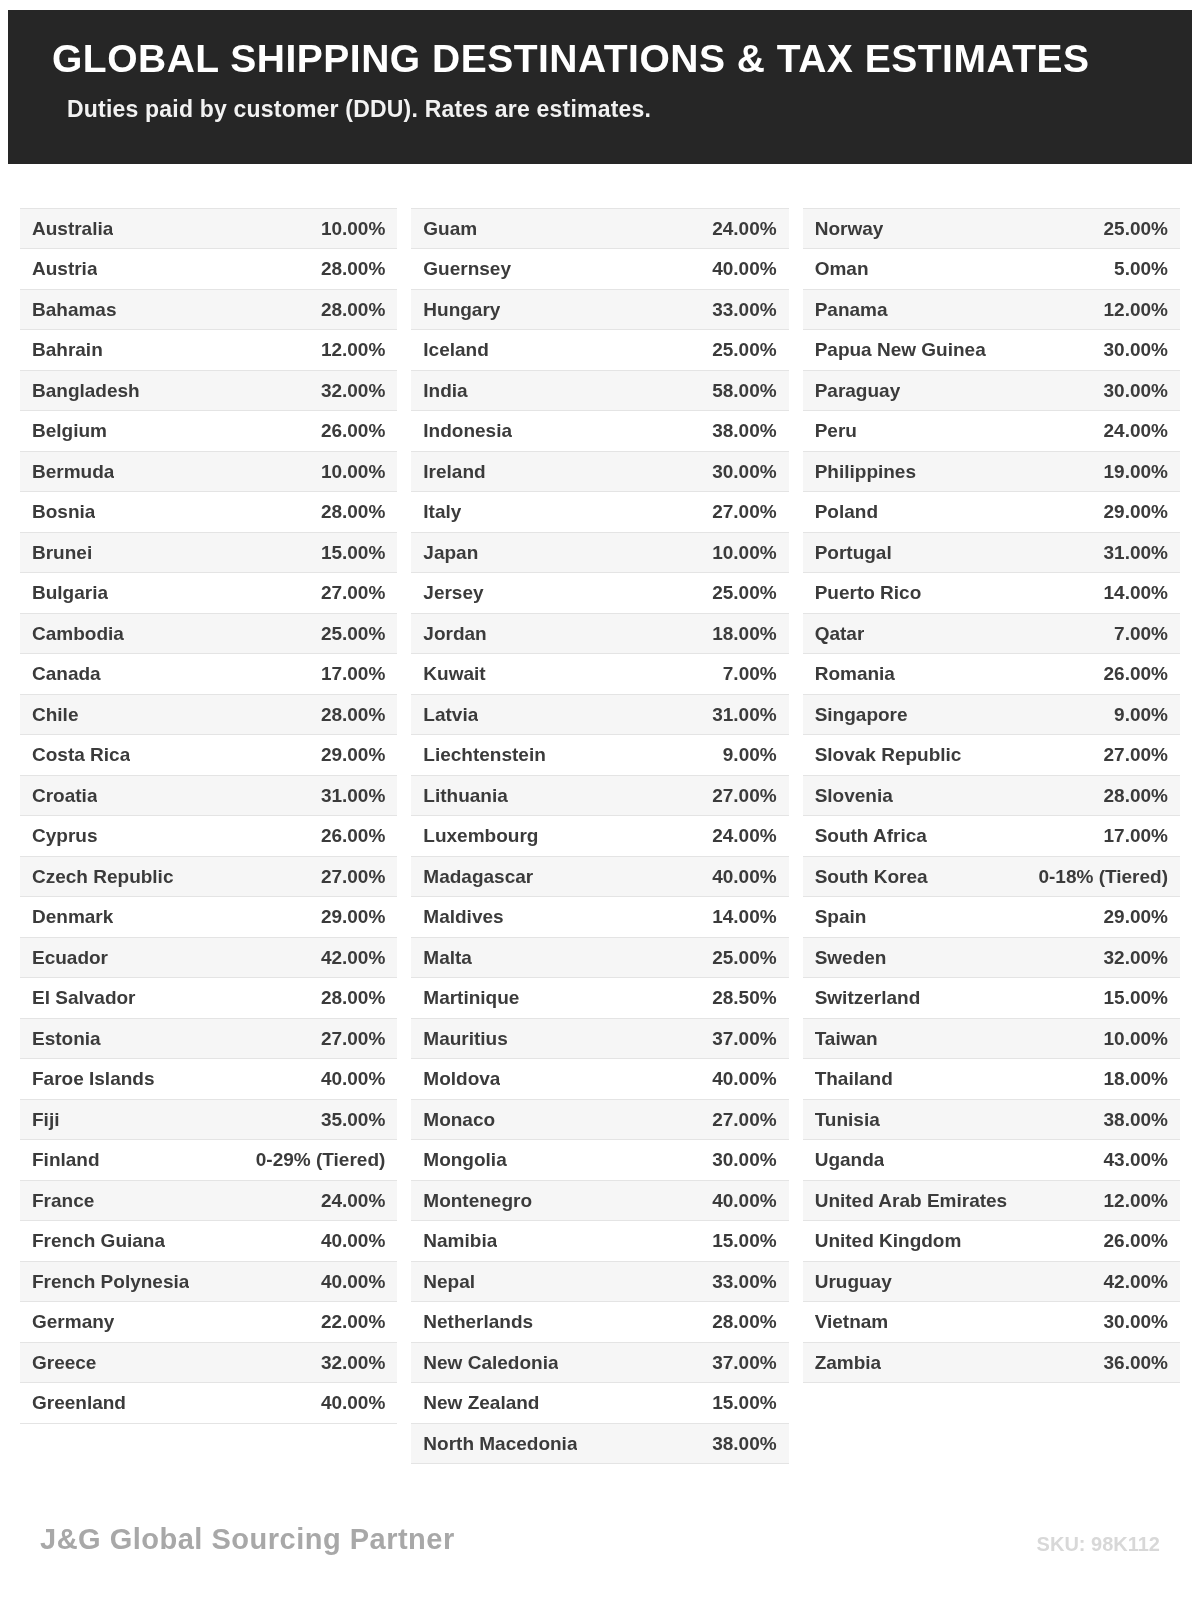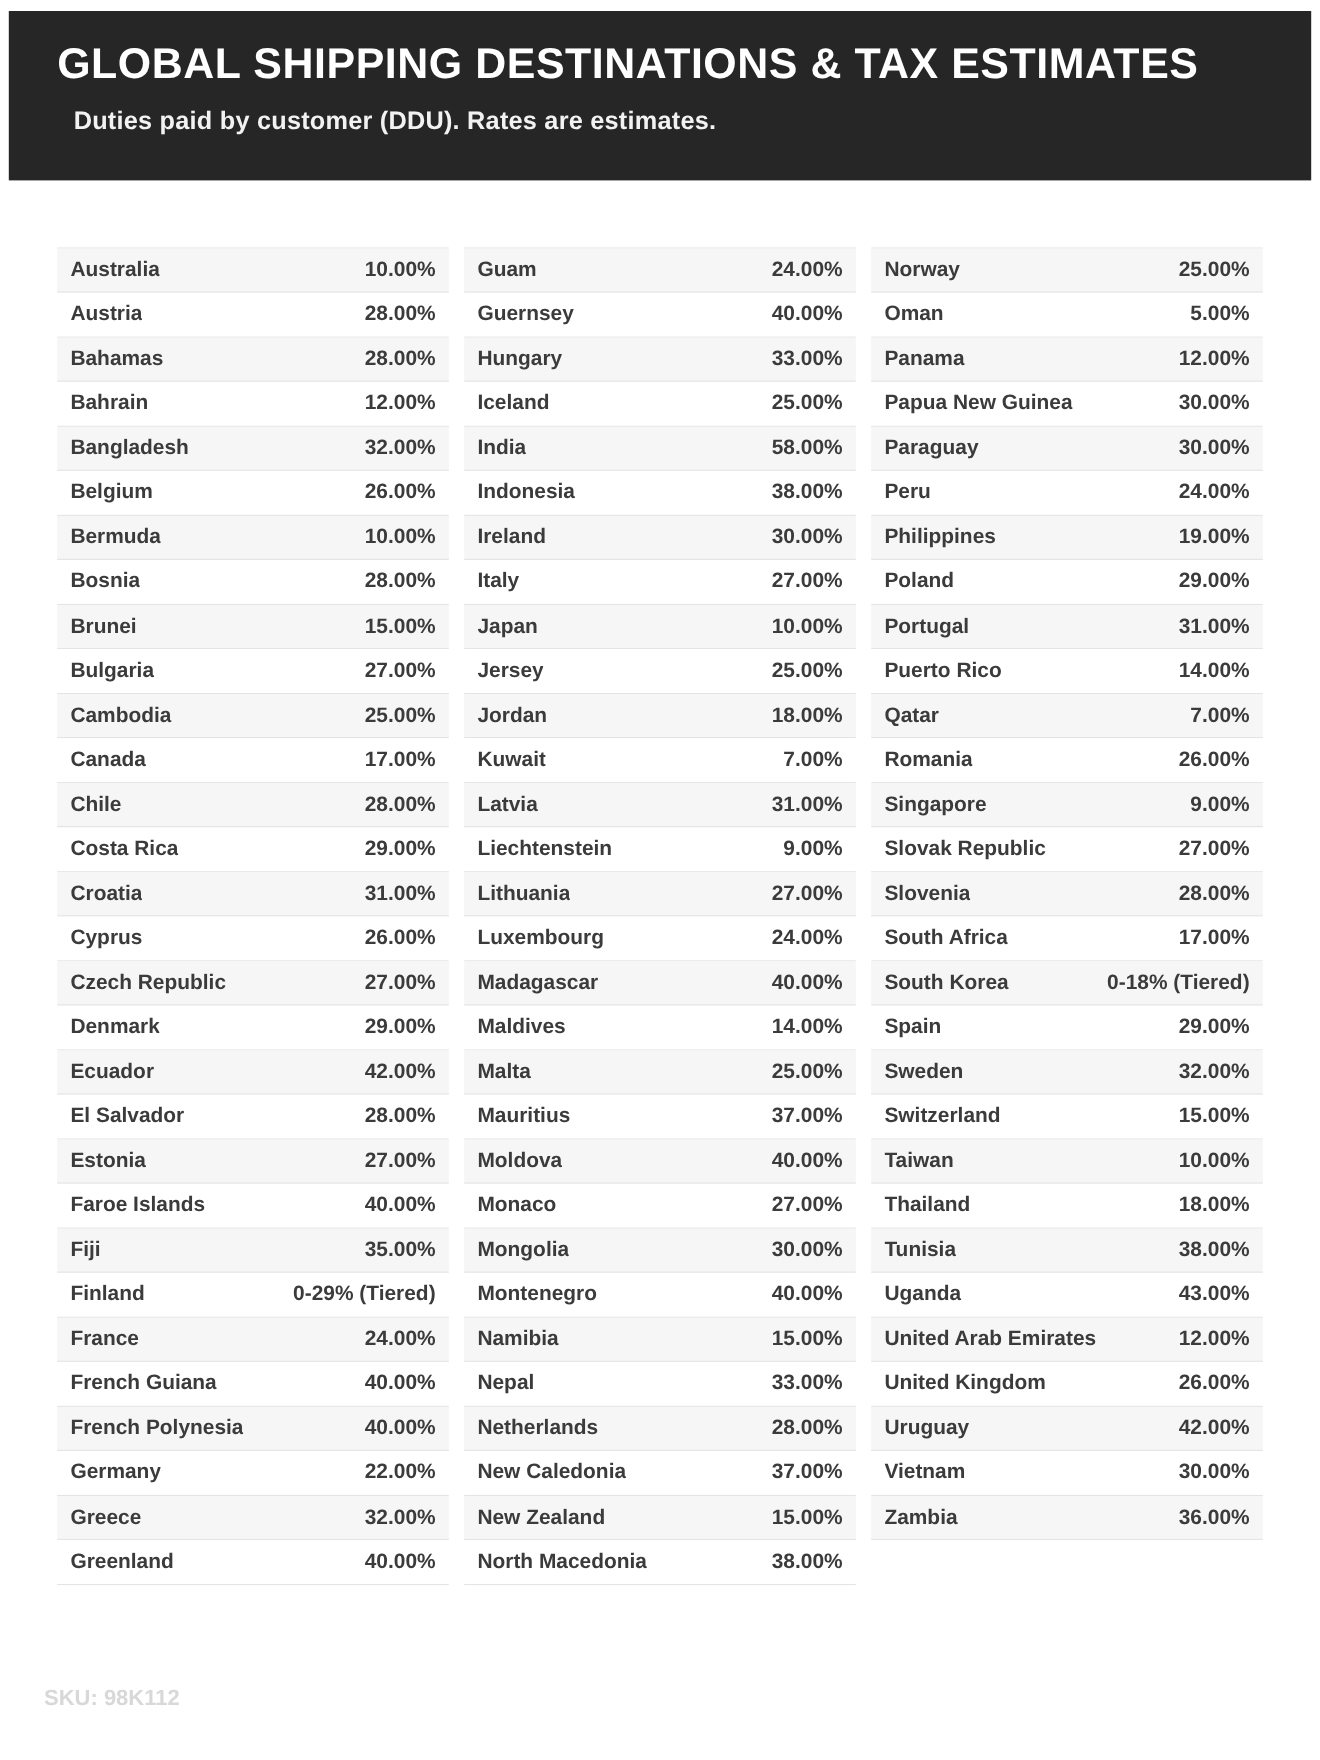--- a/index.html
+++ b/index.html
@@ -32,22 +32,22 @@
     color: #f2f2f2;
     font-size: 23px;
     font-weight: 700;
     letter-spacing: 0.2px;
   }
 
   
   .table {
     display: flex;
     gap: 14px;
-    padding: 0 52px;
-    margin-top: 61px;
+    padding: 0 20px;
+    margin-top: 44px;
   }
   .col {
     flex: 1;
     border-top: 1px solid #e4e4e4;
     min-width: 0;
   }
   .row {
     display: flex;
     justify-content: space-between;
     align-items: center;
@@ -288,20 +288,24 @@
       </div>
       <div class="row">
         <span class="country">Maldives</span>
         <span class="rate">14.00%</span>
       </div>
       <div class="row">
         <span class="country">Malta</span>
         <span class="rate">25.00%</span>
       </div>
       <div class="row">
+        <span class="country">Martinique</span>
+        <span class="rate">28.50%</span>
+      </div>
+      <div class="row">
         <span class="country">Mauritius</span>
         <span class="rate">37.00%</span>
       </div>
       <div class="row">
         <span class="country">Moldova</span>
         <span class="rate">40.00%</span>
       </div>
       <div class="row">
         <span class="country">Monaco</span>
         <span class="rate">27.00%</span>
@@ -453,14 +457,15 @@
         <span class="rate">30.00%</span>
       </div>
       <div class="row">
         <span class="country">Zambia</span>
         <span class="rate">36.00%</span>
       </div>
     </div>
 </main>
 
 <footer class="footer">
+  <div class="brand">J&amp;G Global Sourcing Partner</div>
   <div class="sku">SKU: 98K112</div>
 </footer>
 
 </body></html>

